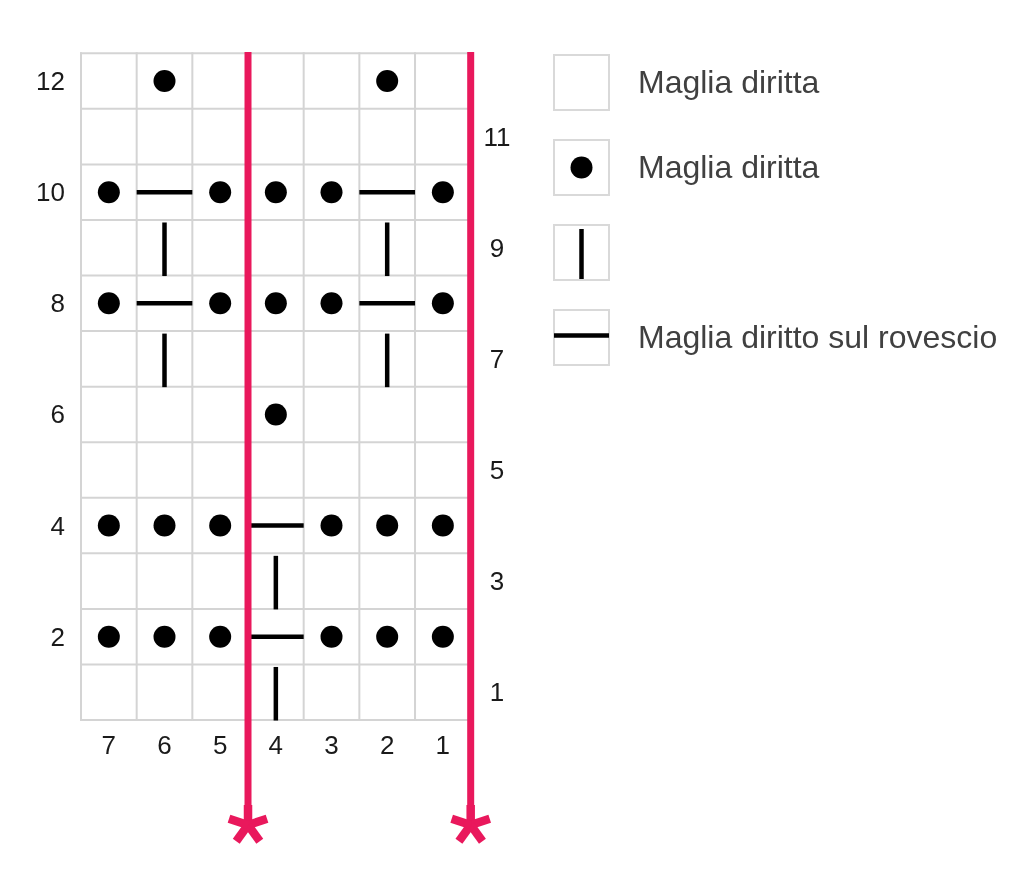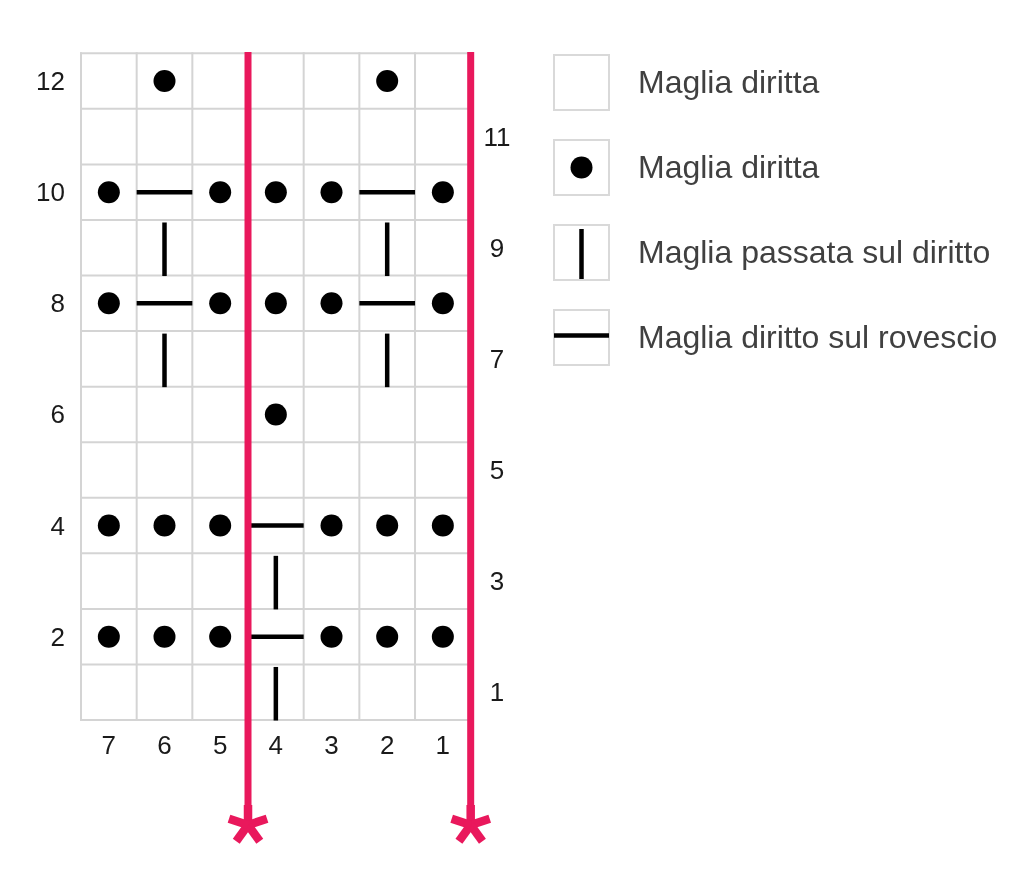--- a/index.html
+++ b/index.html
@@ -150,21 +150,20 @@
         <circle cx="28.5" cy="28.5" r="11" fill="#000000"></circle>
       </svg>
       <span class="legend-label">Maglia diritta</span>
     </div>
 
     <div class="legend-item">
       <svg class="legend-swatch" viewBox="0 0 57 57">
         <rect x="1" y="1" width="55" height="55" fill="#ffffff" stroke="#D9D9D9" stroke-width="2"></rect>
         <line x1="28.5" y1="5" x2="28.5" y2="55" stroke="#000000" stroke-width="4.5"></line>
       </svg>
-      <span class="legend-label">Maglia passata sul diritto</span>
     </div>
 
     <div class="legend-item">
       <svg class="legend-swatch" viewBox="0 0 57 57">
         <rect x="1" y="1" width="55" height="55" fill="#ffffff" stroke="#D9D9D9" stroke-width="2"></rect>
         <line x1="1" y1="26.5" x2="56" y2="26.5" stroke="#000000" stroke-width="4.5"></line>
       </svg>
       <span class="legend-label">Maglia diritto sul rovescio</span>
     </div>
 

